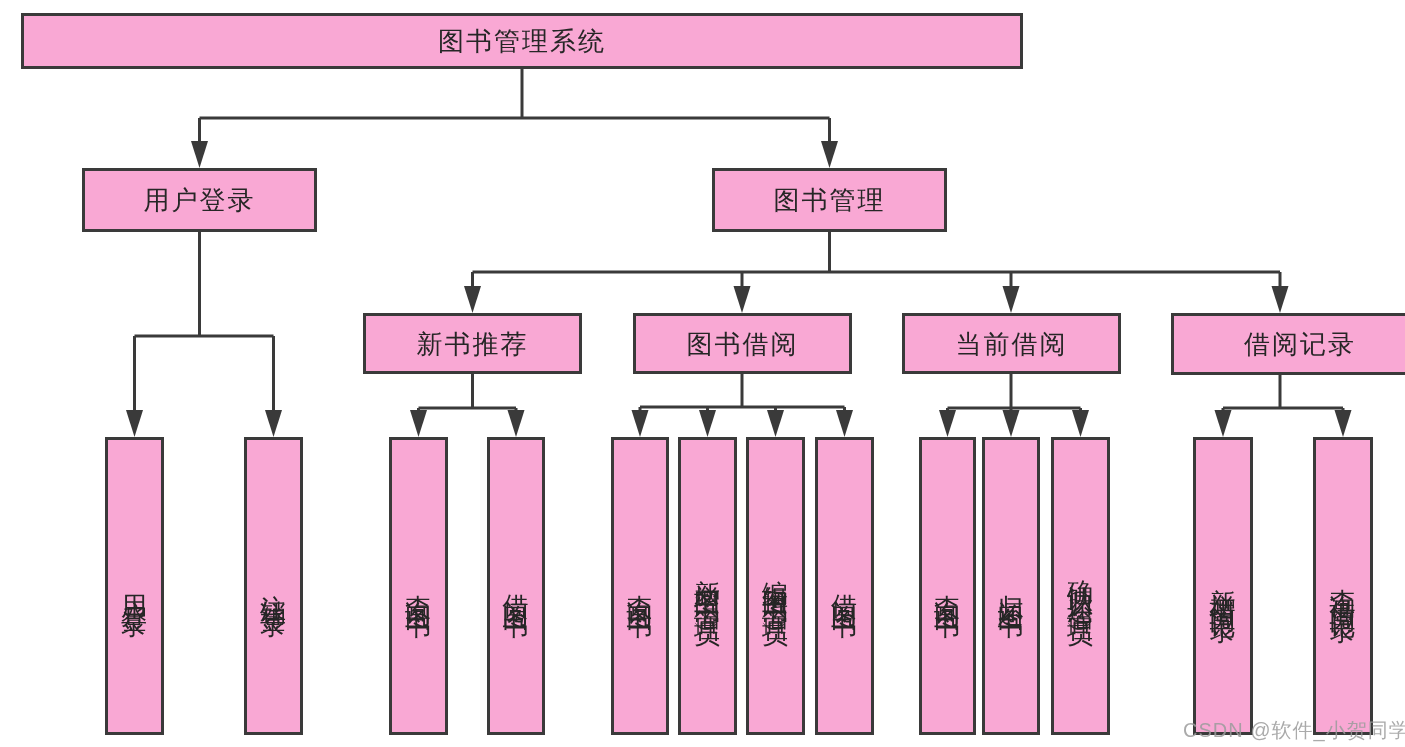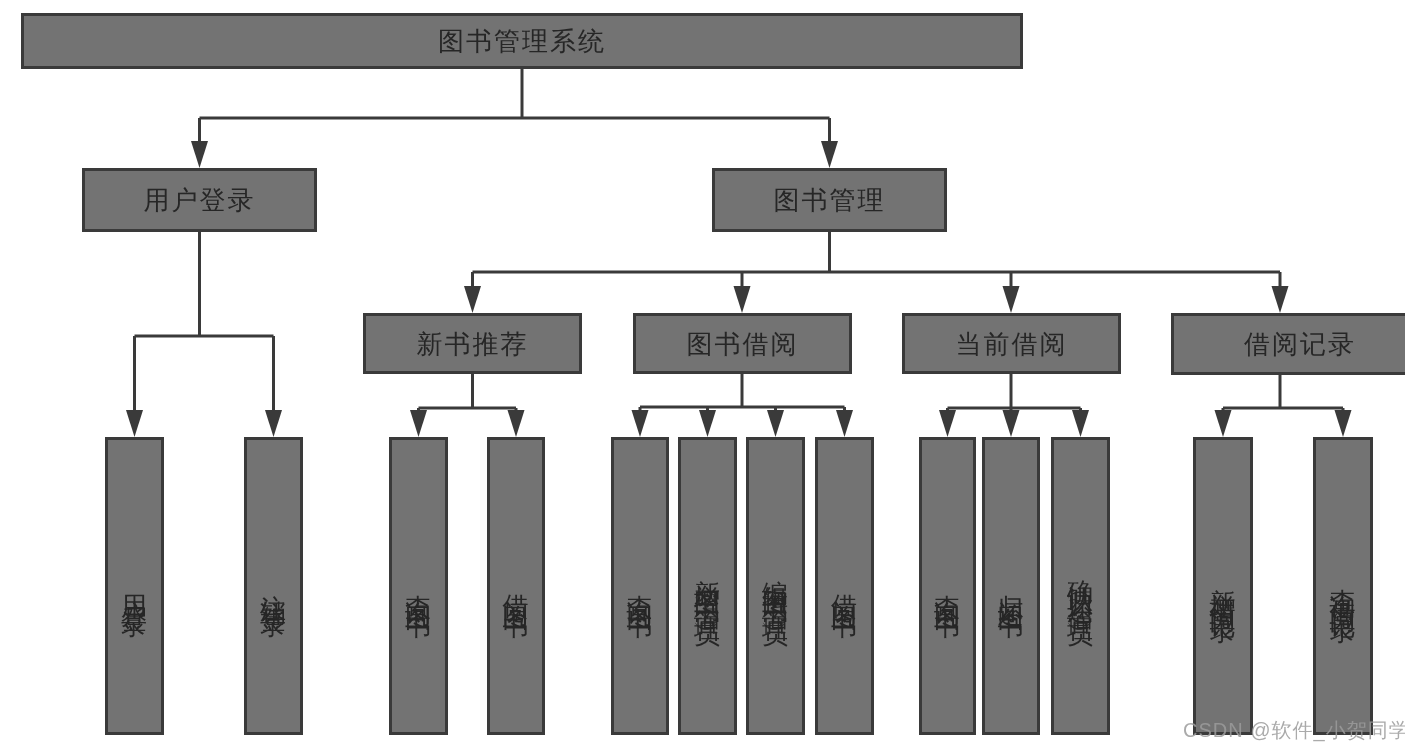--- a/index.html
+++ b/index.html
@@ -14,21 +14,21 @@
     width:1405px;height:747px;
     background:var(--bg);
     overflow:hidden;
     font-family:"Liberation Sans", sans-serif;
   }
   #connectors{position:absolute;left:0;top:0;width:1405px;height:747px;color:var(--line);}
   #connectors path{stroke:currentColor;stroke-width:3;fill:none;}
   #connectors polygon{fill:currentColor;stroke:none;}
   .box{
     position:absolute;
-    background:#737373;
+    background:#f9a8d4;
     border:3px solid var(--line);
     box-sizing:border-box;
     display:flex;
     align-items:center;
     justify-content:center;
     z-index:2;
   }
   .box span{
     color:var(--text);
     font-size:26px;

